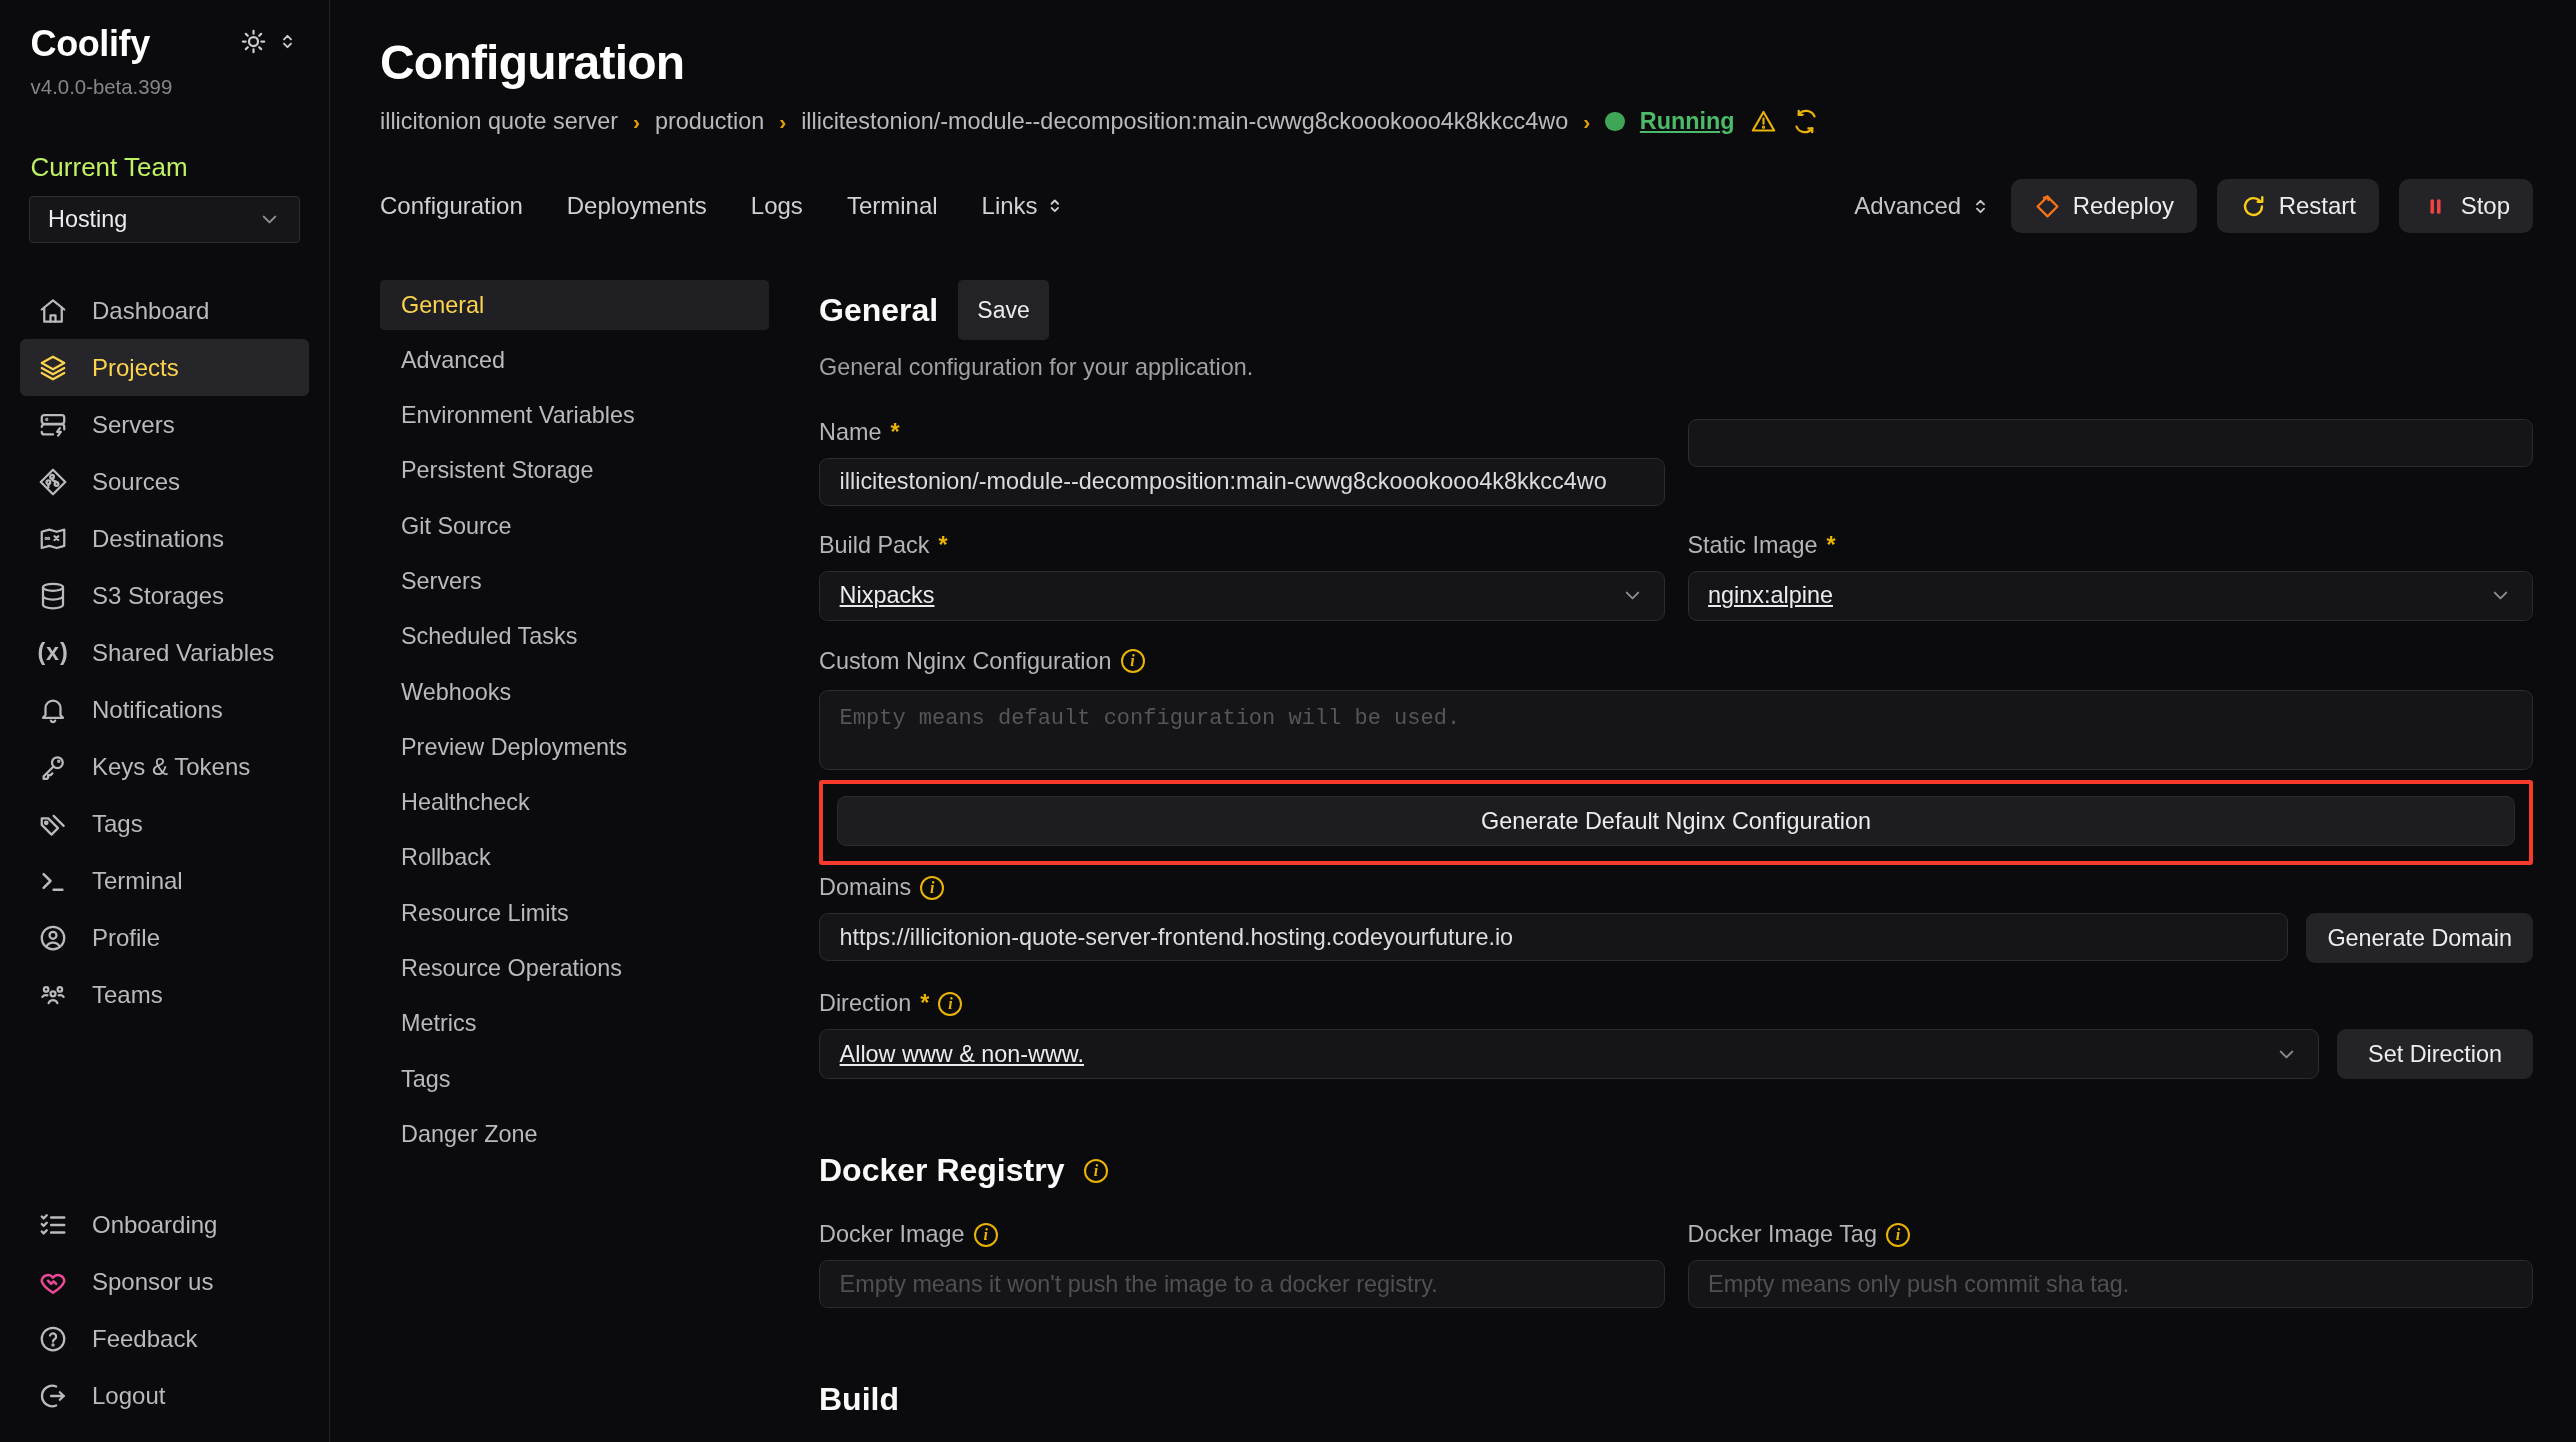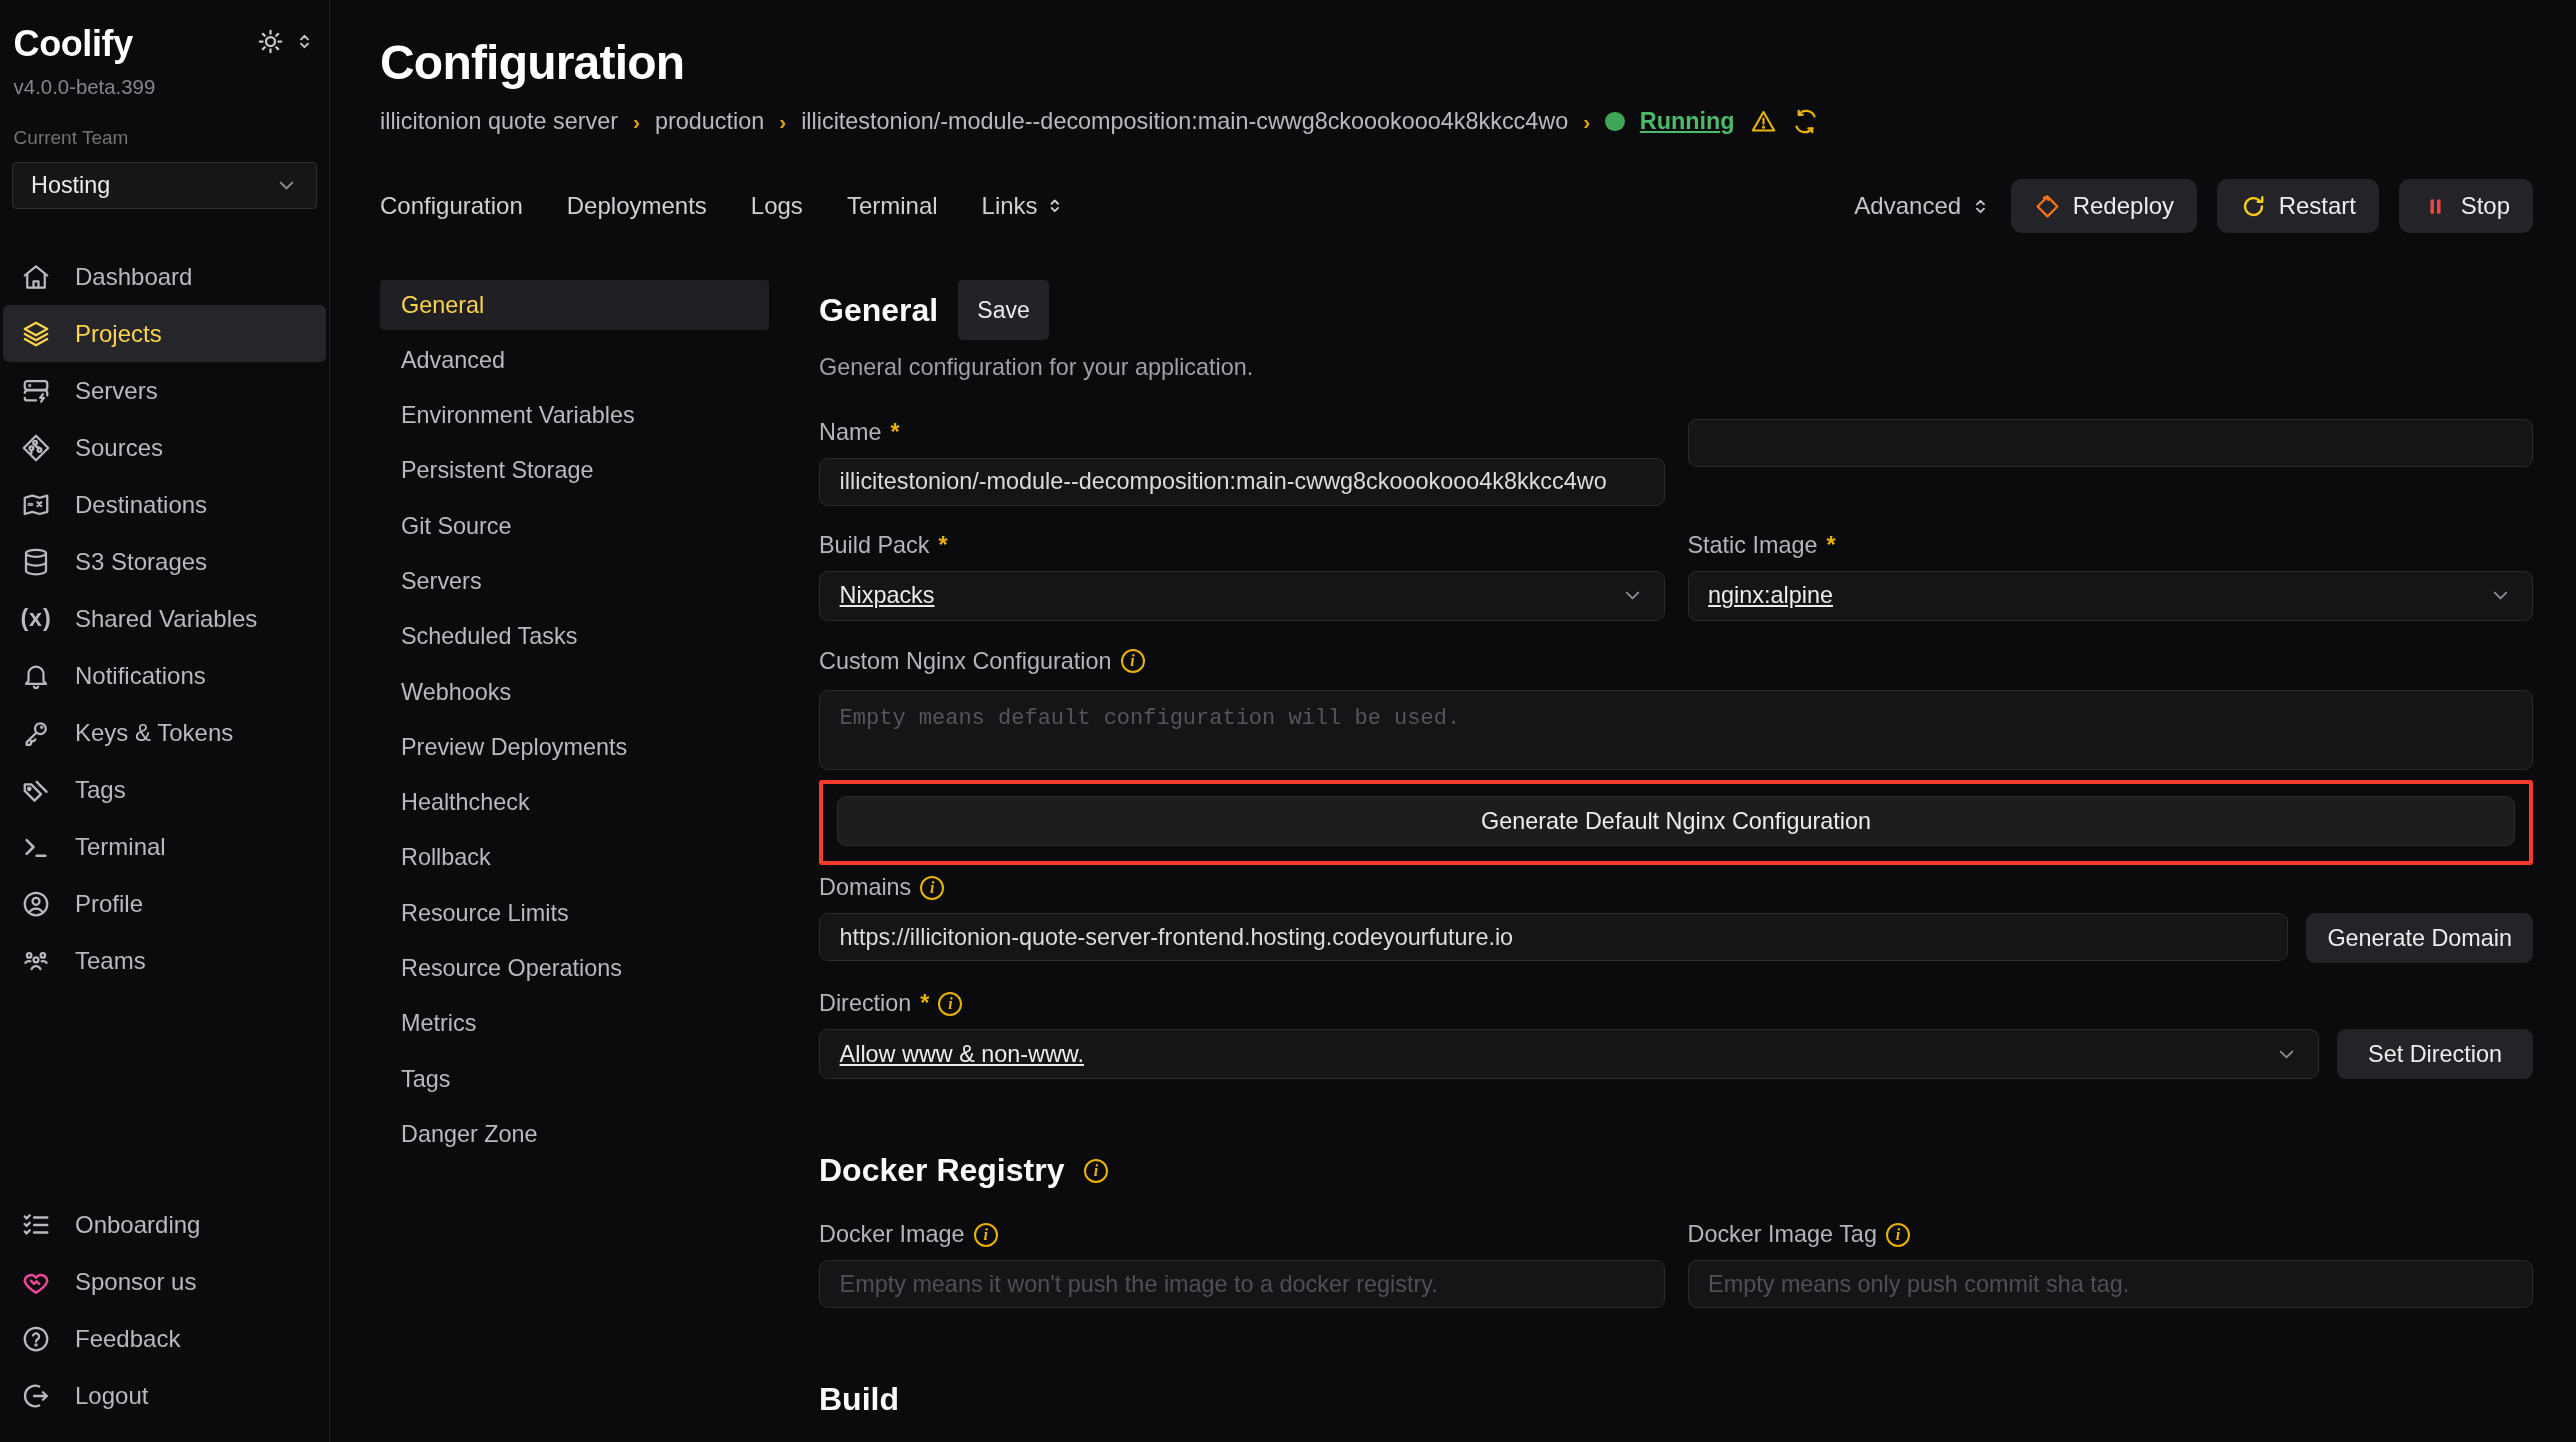--- a/index.html
+++ b/index.html
@@ -1,24 +1,24 @@
 <!DOCTYPE html>
 <html style="font-size:12px"><head>
 <meta charset="utf-8">
 <style>
   * { margin:0; padding:0; box-sizing:border-box; }
   html,body { width:2576px; height:1443px; overflow:hidden; background:#0b0b0d; font-family:"Liberation Sans", sans-serif; color:#d4d4d8; }
 
   
-  .sidebar { position:absolute; left:0; top:0; bottom:0; width:330px; border-right:1.5px solid #232327; display:flex; flex-direction:column; padding:23px 3px 18px; background:#0b0b0d; }
+  .sidebar { position:absolute; left:0; top:0; bottom:0; width:330px; border-right:1.5px solid #232327; display:flex; flex-direction:column; padding:23px 20px 18px; background:#0b0b0d; }
   .logo-row { display:flex; align-items:flex-start; padding:0 10.6px; }
   .logo { font-size:36px; font-weight:bold; color:#ffffff; letter-spacing:-0.4px; }
   .theme-box { margin-left:auto; display:flex; align-items:center; gap:10.6px; margin-top:4.5px; color:#c9c9ce; cursor:pointer; }
   .version { padding:0 10.6px; margin-top:10.6px; font-size:20.4px; color:#85858c; }
-  .team-label { padding:0 10.6px; margin-top:28px; font-size:19px; color:#737373; }
+  .team-label { padding:0 10.6px; margin-top:53px; font-size:26px; color:#bef264; }
   .team-select { margin:13.6px 9px 0; height:47px; border:1.5px solid #2e2e33; background:#161618; border-radius:4px; display:flex; align-items:center; padding:0 18px; cursor:pointer; }
   .team-select span { font-size:23.4px; color:#ececee; }
   .team-select svg { margin-left:auto; color:#8b8b92; }
   .nav { list-style:none; margin-top:39px; }
   .nav.bottom { margin-top:auto; }
   .nav li { height:57px; display:flex; align-items:center; gap:24px; padding:0 18px; border-radius:6px; color:#b9b9bf; font-size:24px; cursor:pointer; }
   .nav li.active { background:#26262a; color:#fcd34d; }
   .nav li .ico { width:30px; height:30px; flex:0 0 30px; display:flex; align-items:center; justify-content:center; }
   .nav li .ico svg { width:30px; height:30px; }
   .ico-pink { color:#ec4899; }

